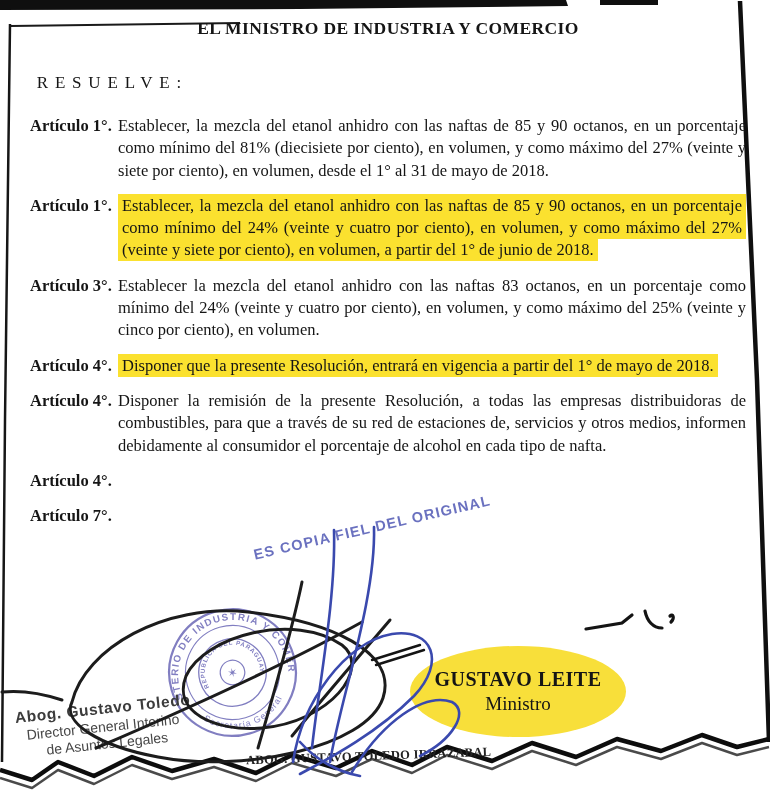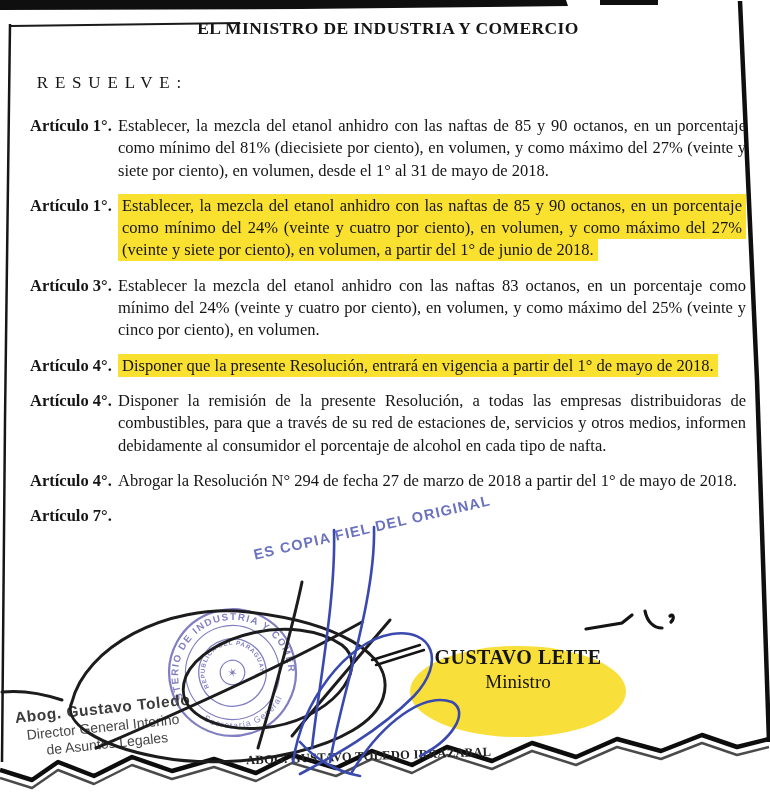--- a/index.html
+++ b/index.html
@@ -44,21 +44,21 @@
     transform:rotate(-6deg); transform-origin:left top;
     font-family:"Liberation Sans", sans-serif; color:#474747; }
   .sig-left .l1 { font-size:15.5px; font-weight:bold; letter-spacing:.6px; color:#3c3c3c; }
   .sig-left .l2 { font-size:14px; margin-left:10px; margin-top:1px; }
   .sig-left .l3 { font-size:14px; margin-left:28px; margin-top:1px; }
   .center-name { position:absolute; left:246px; top:749px; z-index:5;
     font-size:12.5px; font-weight:bold; letter-spacing:.3px;
     transform:rotate(-2deg); color:#222; white-space:nowrap; }
   .minister-oval { position:absolute; left:410px; top:646px; width:216px; height:91px;
     background:var(--oval); border-radius:50%; z-index:3;
-    display:flex; flex-direction:column; align-items:center; }
+    display:flex; flex-direction:column; align-items:center; justify-content:center; }
   .minister-name { font-size:20px; font-weight:bold; letter-spacing:.5px; }
   .minister-role { font-size:19px; margin-top:2px; }
 
   .stamp-ring { stroke:var(--stamp); fill:none; }
   .stamp-text { fill:var(--stamp); font-family:"Liberation Sans", sans-serif; }
 </style>
 </head>
 <body>
 
 <svg class="frame-layer" viewBox="0 0 770 794">
@@ -90,21 +90,20 @@
       <div class="article">
         <span class="article-label">Artículo 4°.</span>
         <div class="article-text"><span class="hl"><span>Disponer que la presente Resolución, entrará en vigencia a partir del 1° de mayo de 2018.</span></span></div>
       </div>
       <div class="article">
         <span class="article-label">Artículo 4°.</span>
         <div class="article-text"><span>Disponer la remisión de la presente Resolución, a todas las empresas distribuidoras de combustibles, para que a través de su red de estaciones de, servicios y otros medios, informen debidamente al consumidor el porcentaje de alcohol en cada tipo de nafta.</span></div>
       </div>
       <div class="article">
         <span class="article-label">Artículo 4°.</span>
-        <div class="article-text"><span>Abrogar la Resolución N° 294 de fecha 27 de marzo de 2018 a partir del 1° de mayo de 2018.</span></div>
       </div>
       <div class="article">
         <span class="article-label">Artículo 7°.</span>
       </div>
     </div>
 </div>
 
 <div class="bottom-zone">
 
   <div class="minister-oval">

